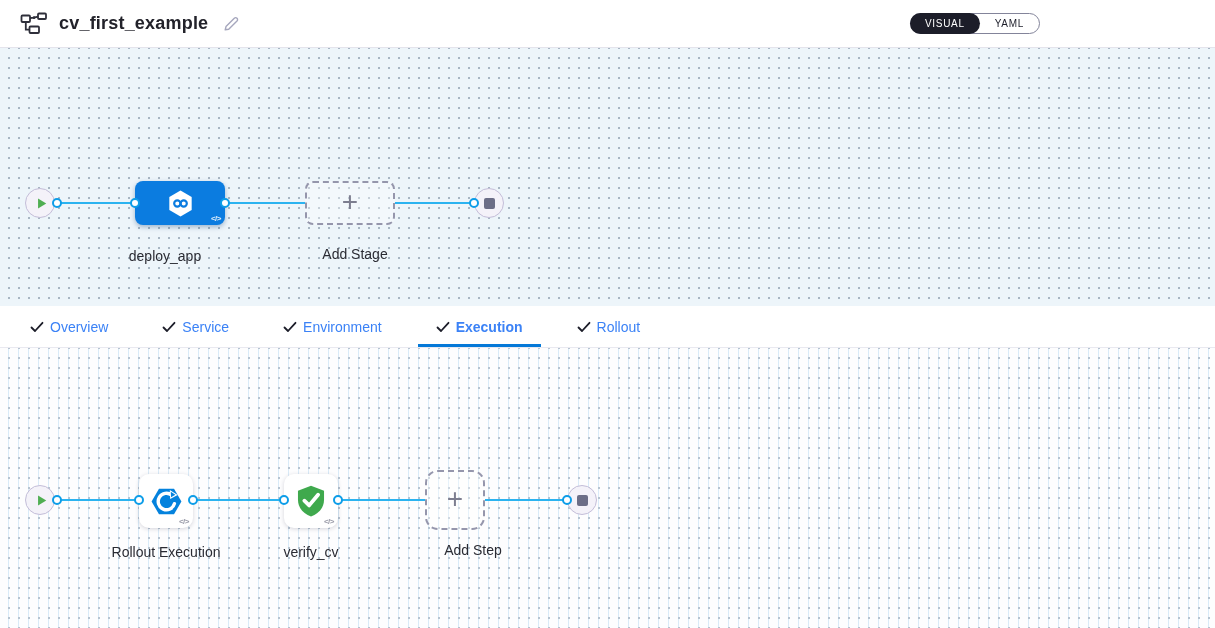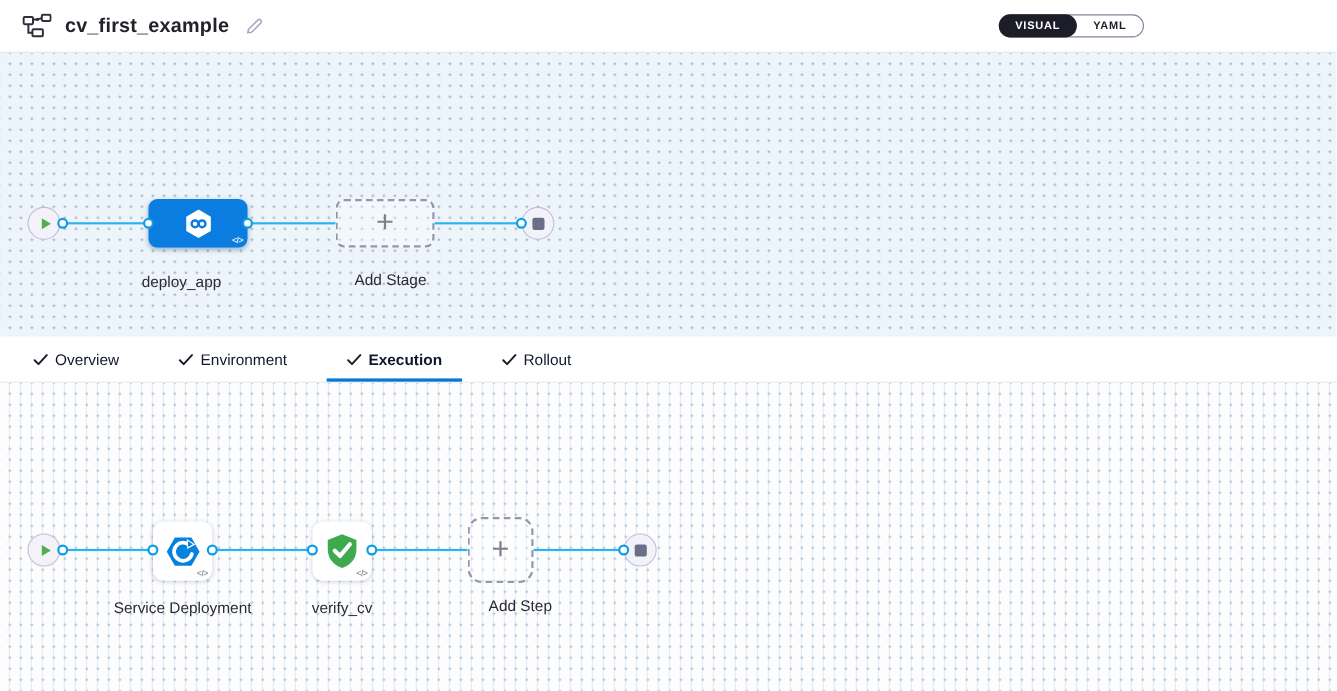--- a/index.html
+++ b/index.html
@@ -10,21 +10,21 @@
   .app-header { height:48px; background:#fff; border-bottom:1px solid #e4e4ec;
                 display:flex; align-items:center; justify-content:space-between;
                 padding:0 20px; position:relative; z-index:5; }
   .header-left { display:flex; align-items:center; gap:12px; }
   .page-title { font-size:18px; font-weight:700; color:#22222a; letter-spacing:.2px; }
   .edit-btn { background:none; border:none; cursor:pointer; display:flex; align-items:center; padding:2px; }
 
   .view-toggle { display:flex; align-items:center; border:1px solid #83849a; border-radius:11px;
                  height:21px; background:#fff; margin-right:155px; }
   .view-toggle .seg { border:none; background:transparent; font-family:inherit;
-                      font-size:10px; font-weight:700; letter-spacing:.7px; color:#1c1d29;
+                      font-size:10px; font-weight:400; letter-spacing:.7px; color:#1c1d29;
                       height:21px; padding:0 15px; border-radius:11px; cursor:pointer; }
   .view-toggle .seg.selected { background:#1c1d29; color:#fff; margin:-1px 0 -1px -1px; }
 
   
   .canvas { position:relative; }
   .canvas-stages { height:258px; background-color:#edf5fa;
     background-image: radial-gradient(circle, #a7b6c3 1px, rgba(0,0,0,0) 1.2px);
     background-size:10px 10px; background-position:4px 5px; }
   .canvas-exec { height:280px; background-color:#fdfdfe;
     background-image:
@@ -58,21 +58,21 @@
   .add-step  { width:60px; height:60px; border-radius:13px; }
   .plus { font-size:28px; font-weight:300; color:#7d7e90; line-height:1; margin-top:-3px; }
 
   .node-label { position:absolute; width:130px; text-align:center; font-size:14px;
                 color:#2a2b33; line-height:20px; z-index:2; }
 
   
   .tab-bar { height:42px; background:#fff; border-bottom:1px solid #e9e9f0;
              display:flex; align-items:stretch; padding-left:12px; gap:18px; position:relative; z-index:4; }
   .tab { display:flex; align-items:center; gap:6px; padding:0 18px; position:relative;
-         font-size:14px; color:#0f172a; cursor:pointer; white-space:nowrap; }
+         font-size:14px; color:#3b82f6; cursor:pointer; white-space:nowrap; }
   .tab .check { display:flex; }
   .tab.active { font-weight:700; }
   .tab.active::after { content:""; position:absolute; left:0; right:0; bottom:0;
                        height:3px; background:#0579d8; }
 </style>
 </head>
 <body>
 
 <header class="app-header">
   <div class="header-left">
@@ -148,20 +148,28 @@
         </svg>
     </span>
     <span>Overview</span>
   </div>
   <div class="tab">
     <span class="check">
       <svg width="14" height="12" viewBox="0 0 14 12" fill="none" stroke="#1c1d29" stroke-width="1.8" stroke-linecap="round" stroke-linejoin="round">
           <path d="M1.5 6.5 L5 10 L12.5 1.8"></path>
         </svg>
     </span>
+    <span>Service</span>
+  </div>
+  <div class="tab">
+    <span class="check">
+      <svg width="14" height="12" viewBox="0 0 14 12" fill="none" stroke="#1c1d29" stroke-width="1.8" stroke-linecap="round" stroke-linejoin="round">
+          <path d="M1.5 6.5 L5 10 L12.5 1.8"></path>
+        </svg>
+    </span>
     <span>Environment</span>
   </div>
   <div class="tab active">
     <span class="check">
       <svg width="14" height="12" viewBox="0 0 14 12" fill="none" stroke="#1c1d29" stroke-width="1.8" stroke-linecap="round" stroke-linejoin="round">
           <path d="M1.5 6.5 L5 10 L12.5 1.8"></path>
         </svg>
     </span>
     <span>Execution</span>
   </div>
@@ -196,21 +204,21 @@
       <svg width="35" height="35" viewBox="0 0 34 34">
         <polygon points="2.5,17 9.7,4.6 24.3,4.6 31.5,17 24.3,29.4 9.7,29.4" fill="#0482dd"></polygon>
         <path d="M22.1 10.9 A 8 8 0 1 0 24.7 19.1" fill="none" stroke="#ffffff" stroke-width="3.3" stroke-linecap="round"></path>
         <polygon points="20.2,5.8 27.8,10.6 20.6,14.6" fill="#ffffff"></polygon>
         <polygon points="21.2,7.6 25.6,10.5 21.4,12.8" fill="#0482dd"></polygon>
       </svg>
     </span>
     <span class="code-badge on-white">&lt;/&gt;</span>
   </div>
   <div class="port" style="left:188px; top:147px;"></div>
-  <div class="node-label" style="left:101px; top:194px;">Service Deployment</div>
+  <div class="node-label" style="left:101px; top:194px;">Rollout Execution</div>
 
   <div class="port" style="left:279px; top:147px;"></div>
   <div class="step-node" style="left:284px; top:126px;">
     <span style="display:flex;">
       <svg width="34" height="34" viewBox="0 0 24 24">
         <path d="M12 1.2 L21.2 4.8 V11 C21.2 16.9 17.4 21 12 22.9 C6.6 21 2.8 16.9 2.8 11 V4.8 Z" fill="#3fa94d"></path>
         <path d="M7.3 11.8 L10.7 15.1 L17 7.6" stroke="#ffffff" stroke-width="2.7" fill="none" stroke-linecap="round" stroke-linejoin="round"></path>
       </svg>
     </span>
     <span class="code-badge on-white">&lt;/&gt;</span>

